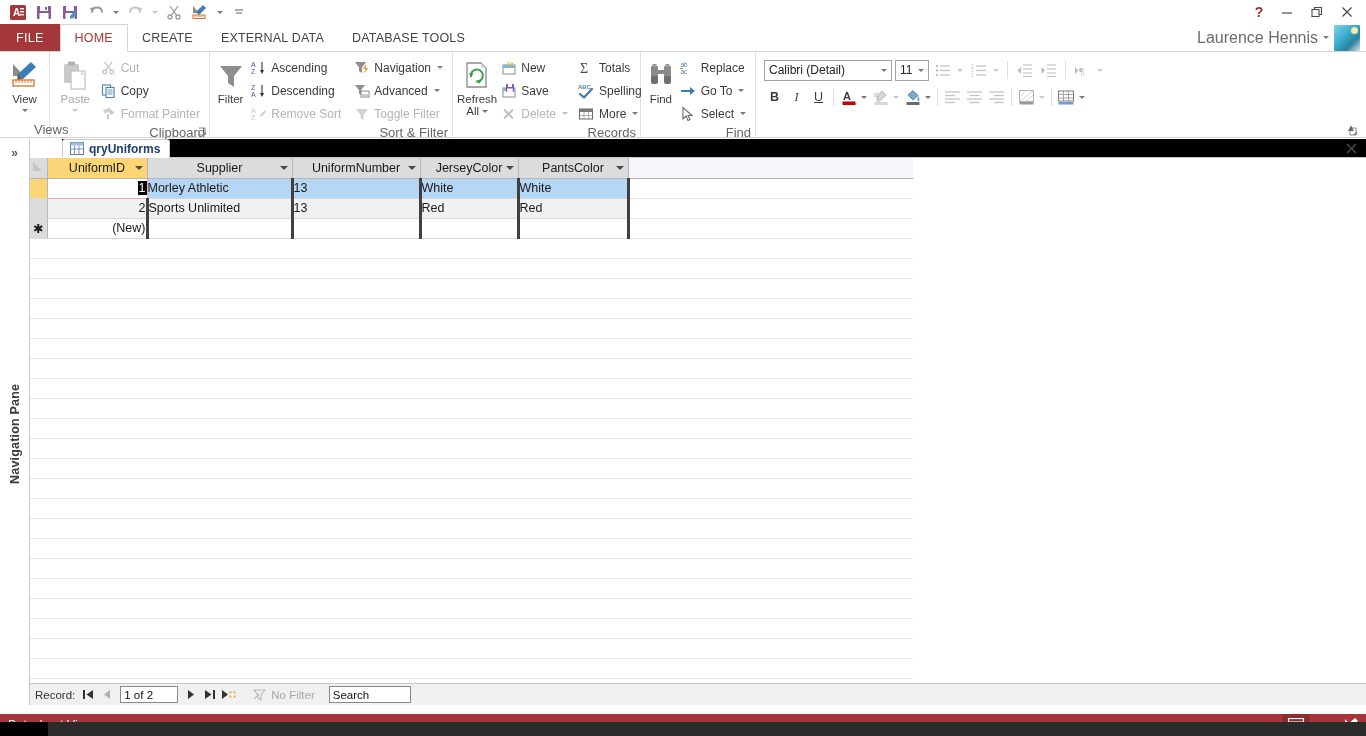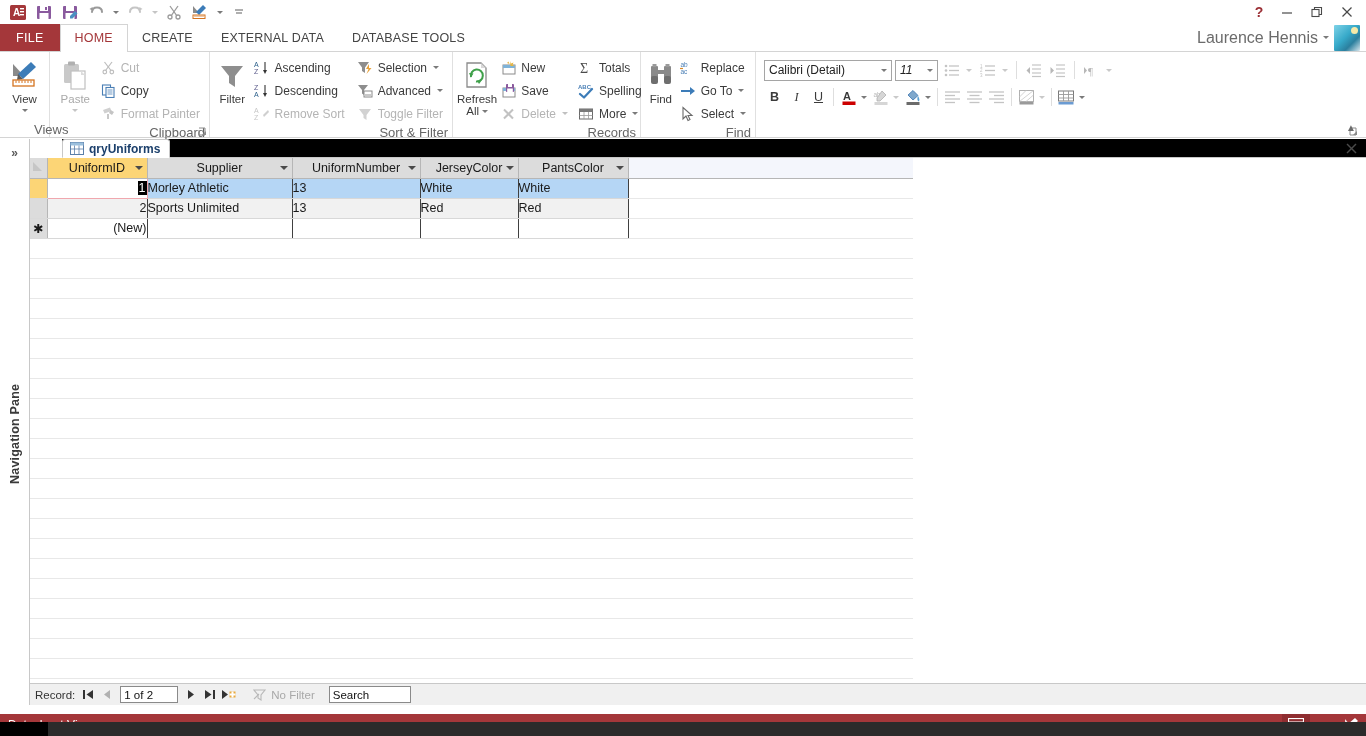--- a/index.html
+++ b/index.html
@@ -126,21 +126,21 @@
   #tf-row1 { display: flex; align-items: center; gap: 3px; height: 24px; }
   #tf-row2 { display: flex; align-items: center; gap: 1px; height: 26px; margin-top: 2px; }
   .combo {
     height: 21px; border: 1px solid #a5a5a5; background: #ffffff;
     display: flex; align-items: center; font-size: 12px; color: #222;
     padding-left: 4px;
   }
   .combo .cv { flex: 1; overflow: hidden; white-space: nowrap; }
   .combo .cb { width: 15px; display: flex; align-items: center; justify-content: center; }
   #font-combo { width: 128px; }
-  #size-combo { width: 43px; font-style: italic; }
+  #size-combo { width: 34px; }
   .fbtn {
     width: 21px; height: 21px; display: flex; align-items: center;
     justify-content: center; font-size: 12.5px; color: #3b3b3b;
   }
   .fbtn.dis { color: #bdbdbd; }
   .fsep { width: 1px; height: 18px; background: #dedede; margin: 0 3px; }
   .splitc { display: flex; align-items: center; }
   .splitc .sc2 { width:0;height:0;border-left:3px solid transparent;border-right:3px solid transparent;border-top:3.5px solid #7a7a7a;margin-left:1px;margin-right:2px;}
   .splitc.dis .sc2 { border-top-color:#c9c9c9; }
 
@@ -224,21 +224,21 @@
   th.hfill { background: #f4f6fc; border-bottom: 1px solid #b6b6b6; }
 
   td.rowsel {
     width: 17px; background: #dcdcdc;
     border-right: 1px solid #b6b6b6; border-bottom: 1px solid #dadada;
     text-align: center; font-size: 11px; color: #333;
   }
   td.rowsel.cur { background: #fcd576; }
   td.rowsel.newrow { background: #dcdcdc; }
   td.dcell {
-    border-right: 1px solid #404040; border-bottom: 1px solid #d8d8d8;
+    border-right: 3px solid #404040; border-bottom: 1px solid #d8d8d8;
     padding: 0 3px; background: #ffffff;
   }
   tr.r-sel td.dcell { background: #b5d6f5; }
   tr.r-alt td.dcell { background: #f1f1f1; }
   td.num { text-align: right; padding-right: 4px; }
   td.fill { border-bottom: 1px solid #e8e8e8; background: #ffffff; }
 
   
   td.editing {
     background: #ffffff !important; border: 1.5px solid #f0a7ae;
@@ -554,21 +554,21 @@
         </div>
       </div>
       <div class="col" style="margin-left:4px">
         <div class="smbtn">
           <span class="si">
             <svg width="16" height="16" viewBox="0 0 16 16">
               <path d="M1 2 L12 2 L8 7.5 L8 13 L5 11 L5 7.5 Z" fill="#8e8e8e"></path>
               <path d="M12 4 L9 9 L11.5 9 L9.5 14 L14.5 8 L12 8 Z" fill="#e8a33d"></path>
             </svg>
           </span>
-          <span>Selection</span>
+          <span>Navigation</span>
           <i class="sc"></i>
         </div>
         <div class="smbtn">
           <span class="si">
             <svg width="16" height="16" viewBox="0 0 16 16">
               <path d="M1 2 L11 2 L7 7 L7 12 L5 10.5 L5 7 Z" fill="#8e8e8e"></path>
               <rect x="7" y="8" width="8" height="6" fill="#ffffff" stroke="#8a8a8a" stroke-width="1"></rect>
               <g fill="#6a6a6a">
                   <circle cx="9" cy="12" r="0.7"></circle>
                   <circle cx="11" cy="12" r="0.7"></circle>

